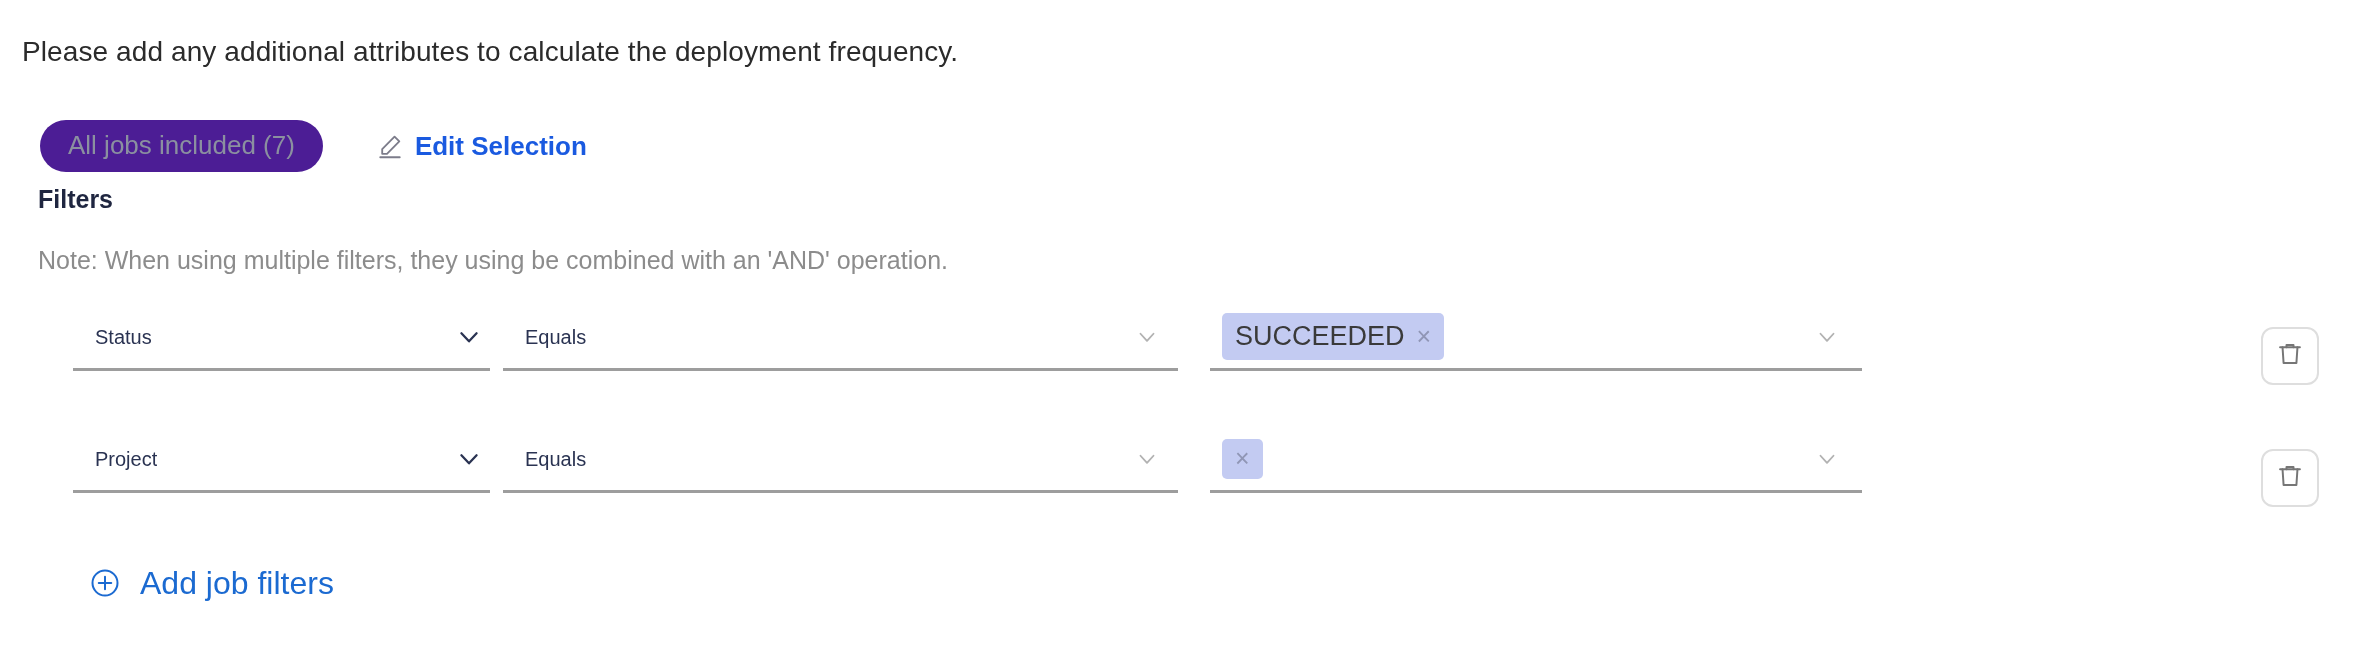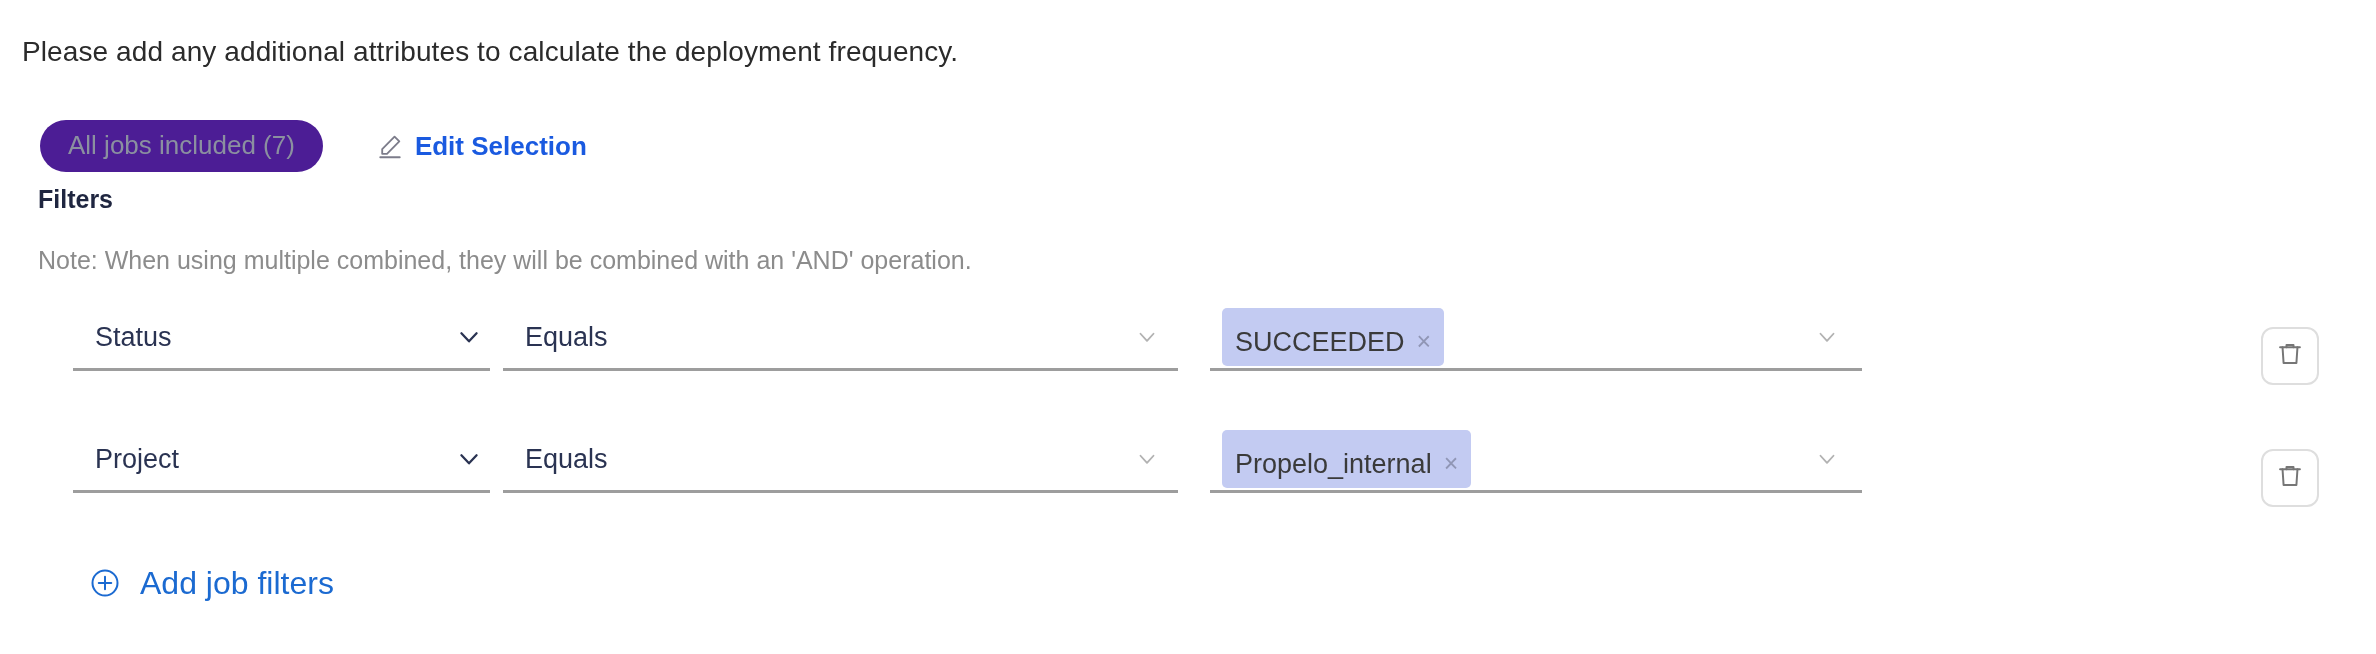--- a/index.html
+++ b/index.html
@@ -106,21 +106,21 @@
     align-items: center;
     justify-content: space-between;
     cursor: pointer;
     box-sizing: border-box;
   }
   .field.attr  { left: 73px;   width: 417px; }
   .field.op    { left: 503px;  width: 675px; text-align: center; }
   .field.val   { left: 1210px; width: 652px; }
 
   .field-text {
-    font-size: 27px;
+    font-size: 20px;
     line-height: 32px;
     color: #2a3352;
     padding-left: 22px;
     white-space: nowrap;
     overflow: hidden;
   }
 
   .chev {
     width: 34px;
     height: 34px;
@@ -143,21 +143,21 @@
     padding-left: 12px;
     flex: 1 1 auto;
     min-width: 0;
   }
   .tag {
     display: inline-flex;
     align-items: center;
     gap: 12px;
     background: #c3cbf2;
     border-radius: 5px;
-    padding: 18px 13px 8px 13px;
+    padding: 7px 13px 8px 13px;
     font-size: 27px;
     line-height: 32px;
     color: #3a3a3a;
     white-space: nowrap;
   }
   .tag .tag-close {
     color: #9096b5;
     font-size: 25px;
     line-height: 25px;
     cursor: pointer;
@@ -216,21 +216,21 @@
         <svg viewBox="0 0 24 24" width="26" height="26" fill="none" stroke="#7c7c8a" stroke-width="1.7" stroke-linecap="round" stroke-linejoin="round">
           <path d="M16.2 3.4l4.4 4.4L9.2 19.2H4.8v-4.4z"></path>
           <path d="M3 22.4h18"></path>
         </svg>
       </span>
       <span>Edit Selection</span>
     </div>
   </div>
 
   <div class="filters-title">Filters</div>
-  <div class="filters-note">Note: When using multiple combined, they will be combined with an 'AND' operation.</div>
+  <div class="filters-note">Note: When using multiple filters, they using be combined with an 'AND' operation.</div>
 
   <div class="filter-row r1">
     <div class="field attr">
       <span class="field-text">Status</span>
       <span class="chev dark">
         <svg viewBox="0 0 24 24" width="26" height="26" fill="none" stroke-linecap="round" stroke-linejoin="round">
             <polyline points="5,8.5 12,16 19,8.5"></polyline>
           </svg>
       </span>
     </div>
@@ -279,21 +279,20 @@
       <span class="field-text">Equals</span>
       <span class="chev light">
         <svg viewBox="0 0 24 24" width="26" height="26" fill="none" stroke-linecap="round" stroke-linejoin="round">
             <polyline points="6,9 12,15.5 18,9"></polyline>
           </svg>
       </span>
     </div>
     <div class="field val">
       <span class="tag-wrap">
         <span class="tag">
-          <span>Propelo_internal</span>
           <span class="tag-close">×</span>
         </span>
       </span>
       <span class="chev light">
         <svg viewBox="0 0 24 24" width="26" height="26" fill="none" stroke-linecap="round" stroke-linejoin="round">
             <polyline points="6,9 12,15.5 18,9"></polyline>
           </svg>
       </span>
     </div>
   </div>

